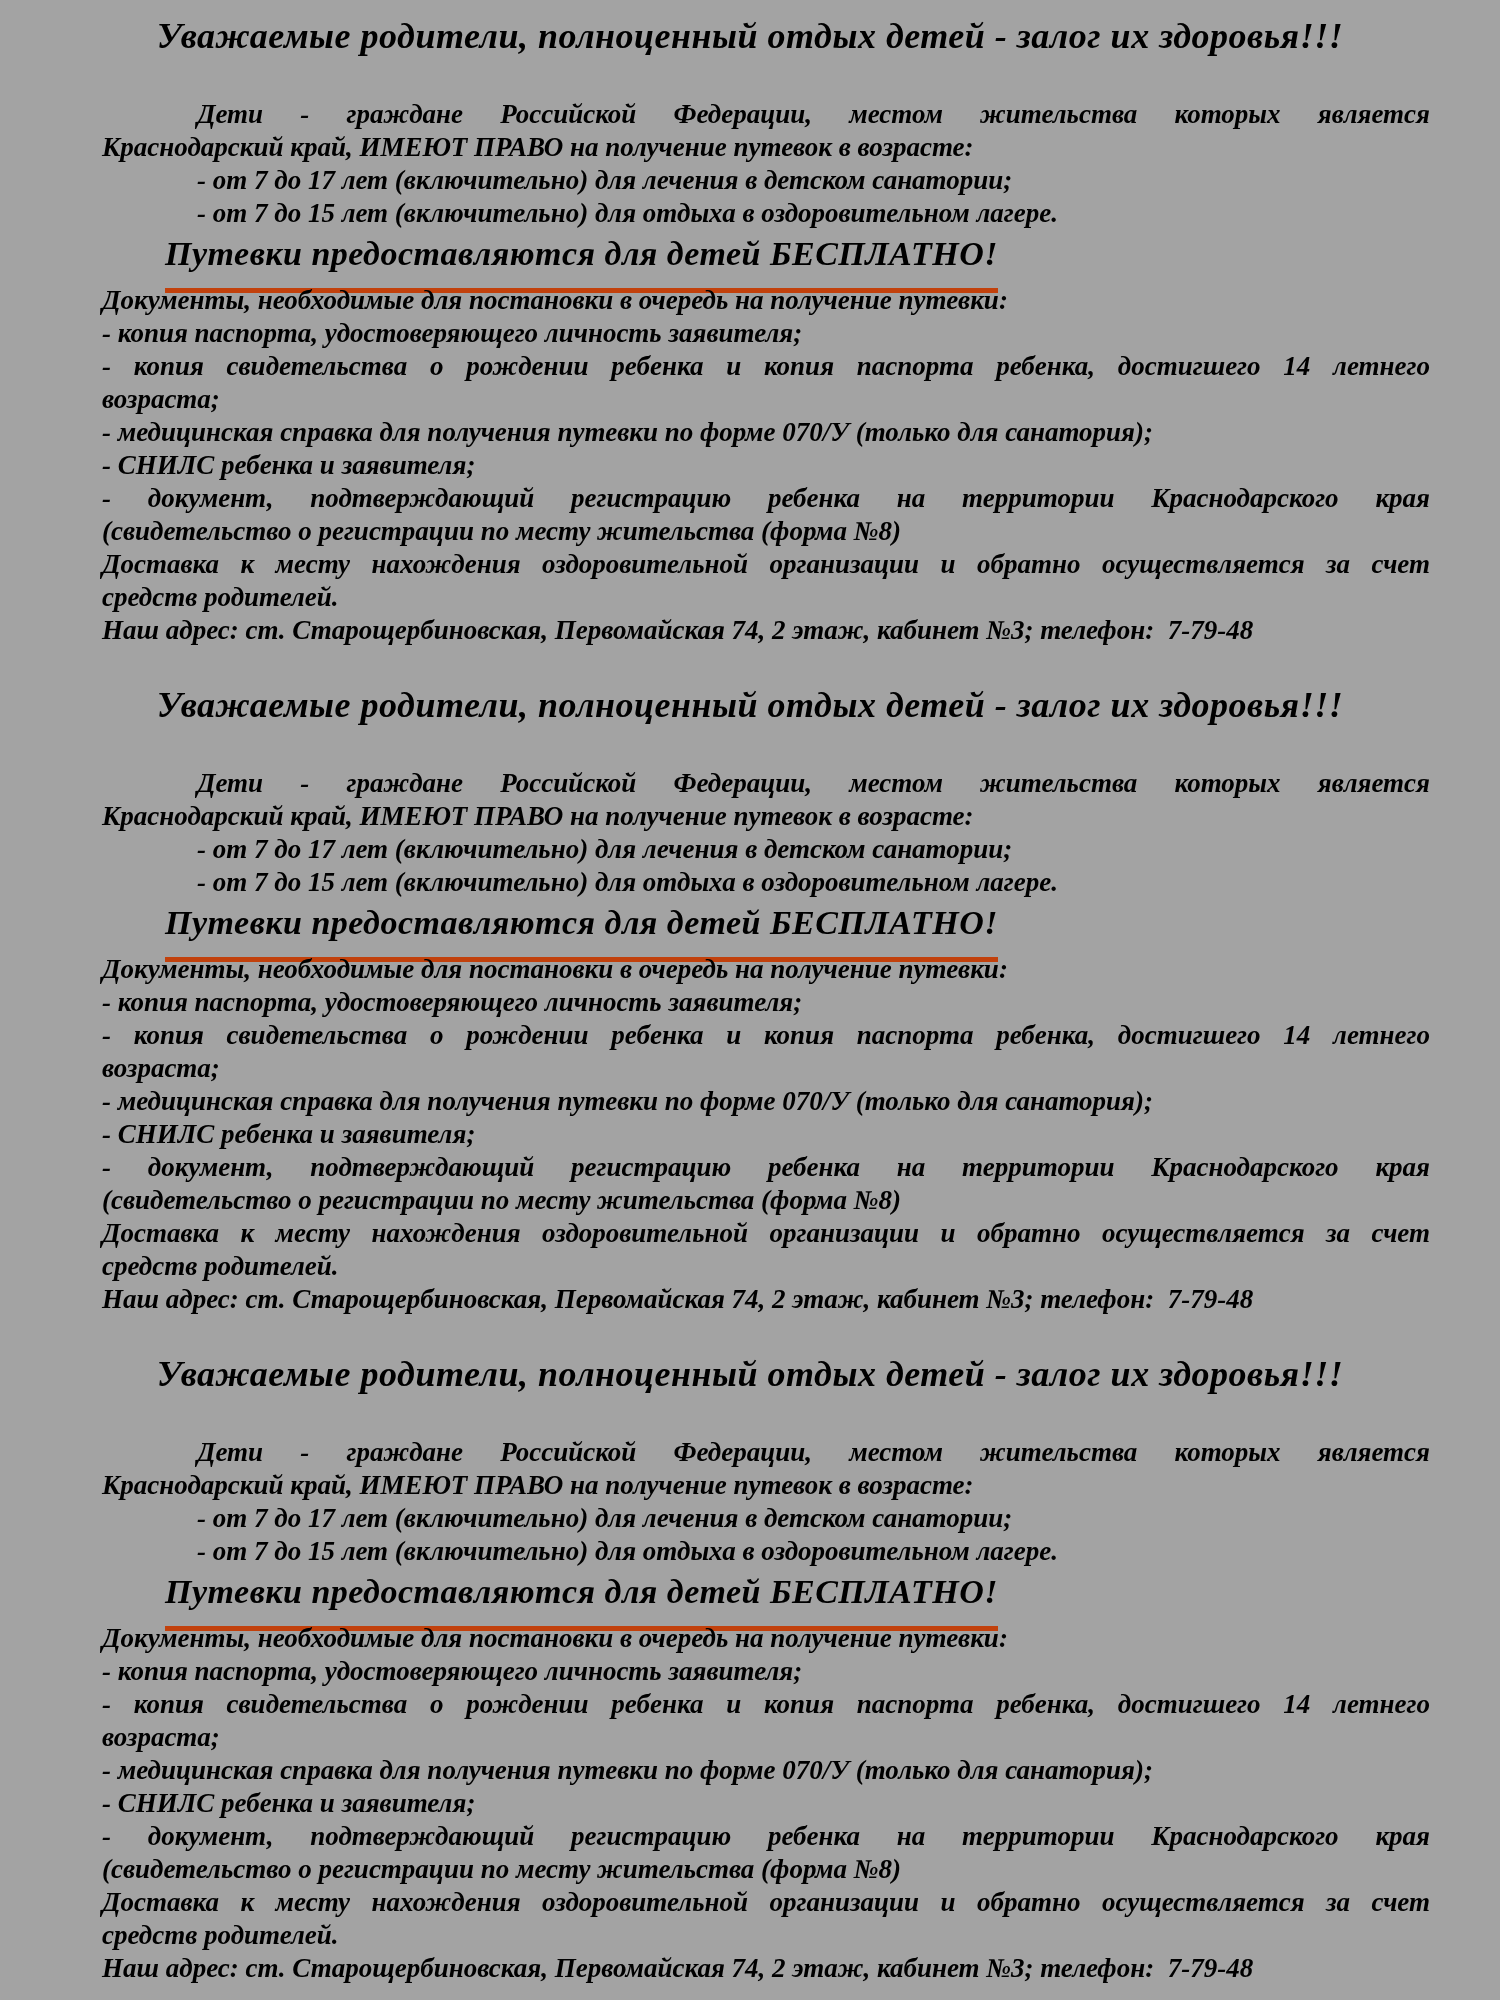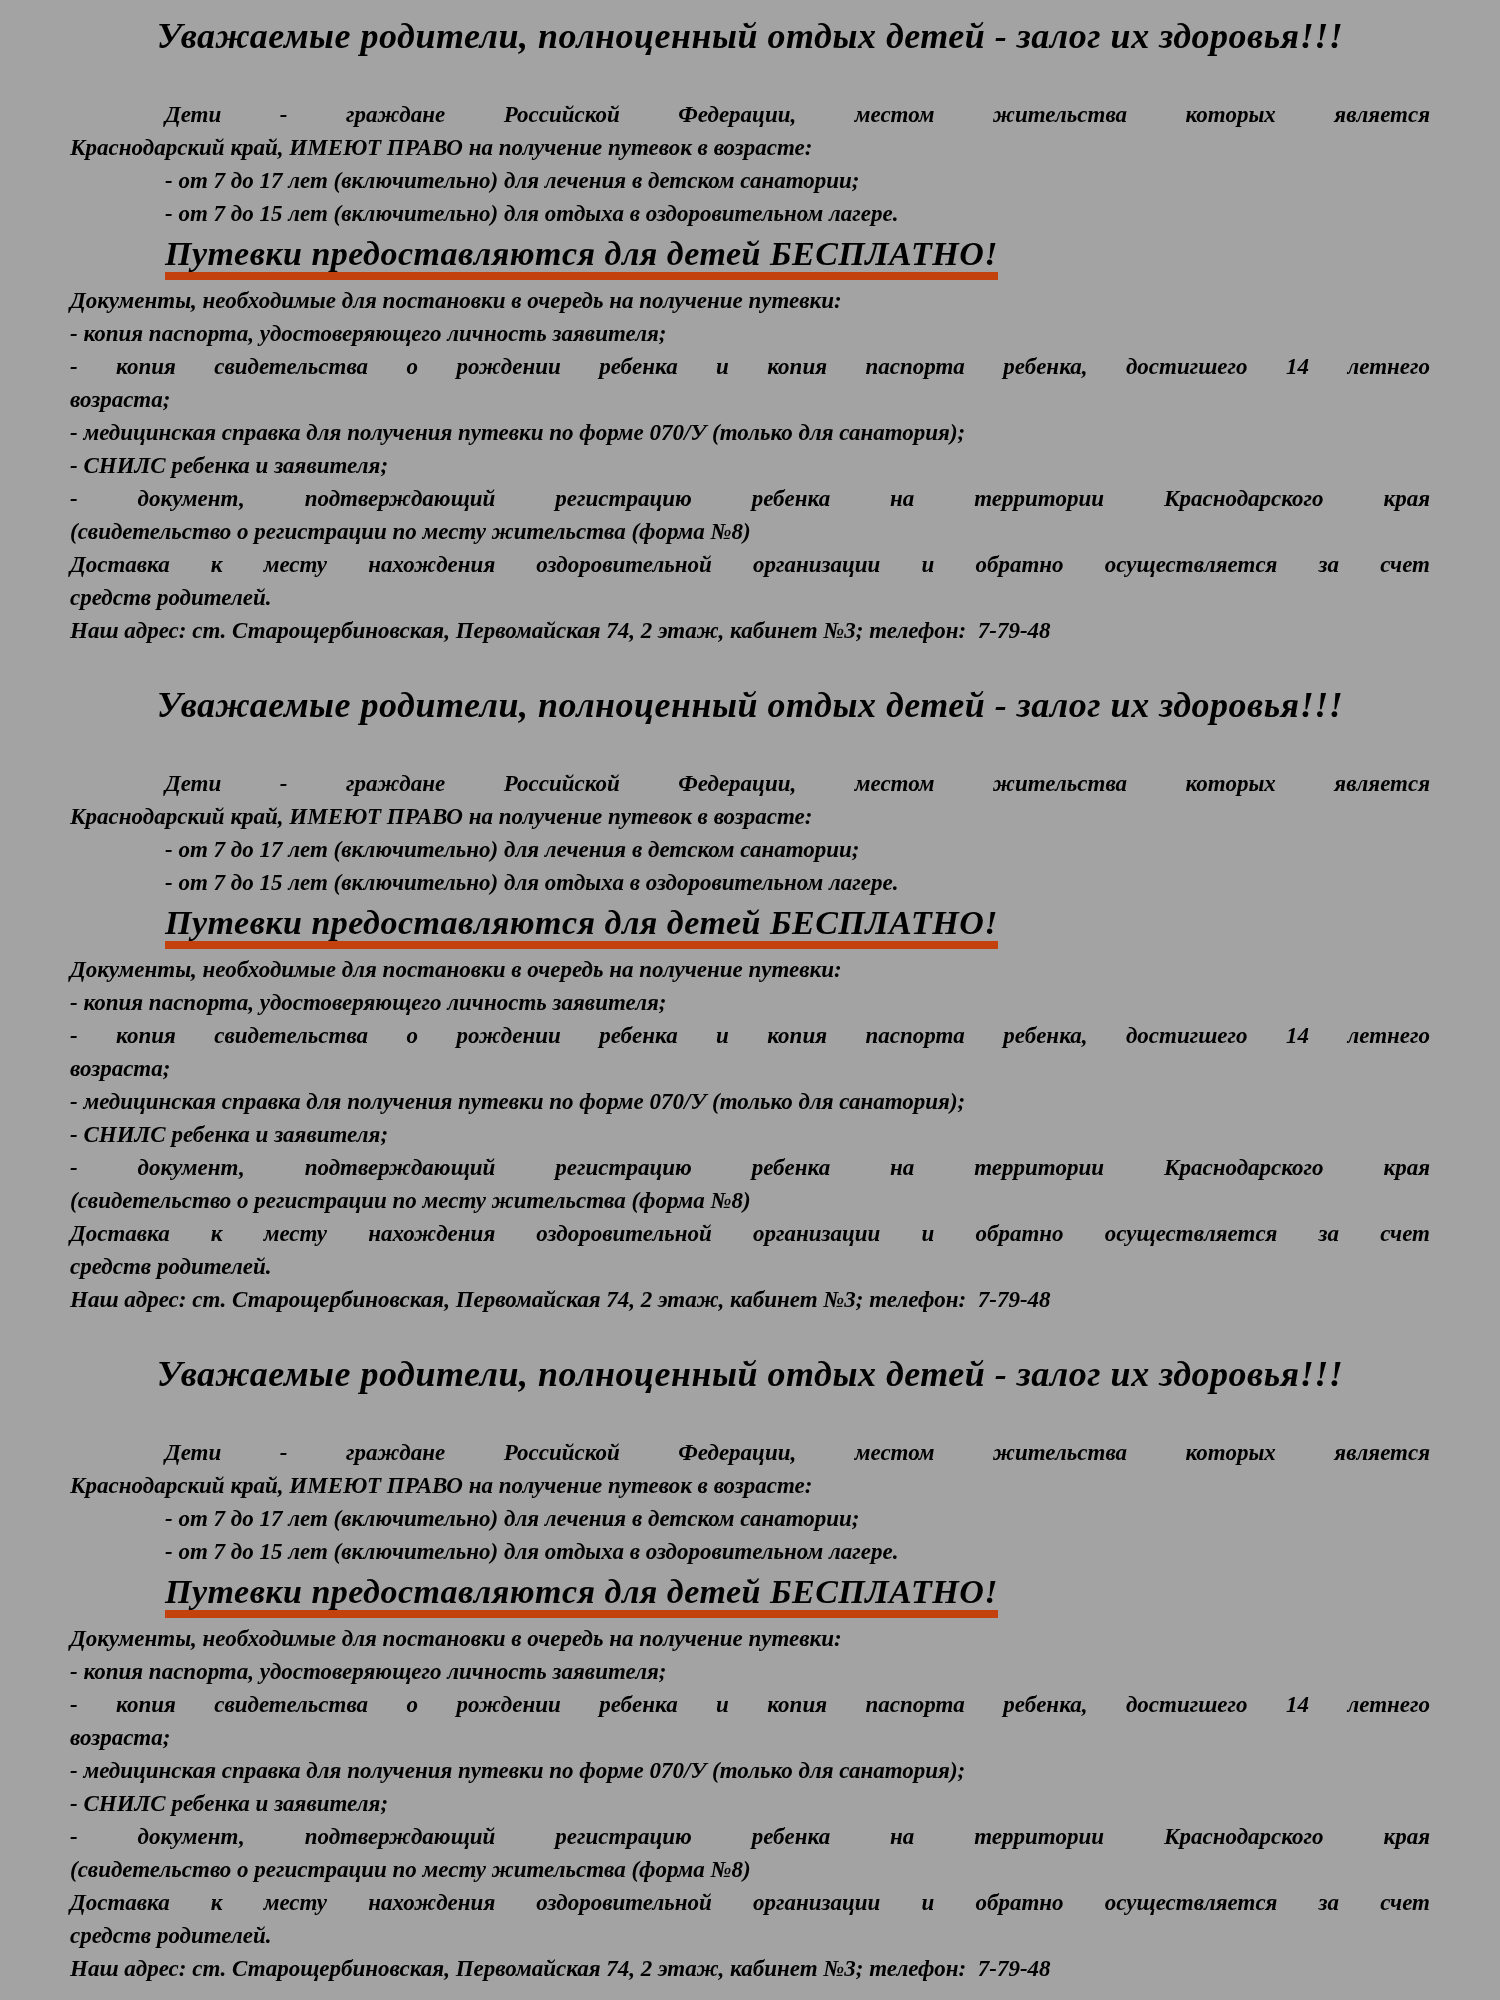--- a/index.html
+++ b/index.html
@@ -16,34 +16,35 @@
     overflow: hidden;
   }
   .title {
     font-size: 36px;
     line-height: 44px;
     text-align: center;
     margin: 0 0 40px 0;
     letter-spacing: 0.5px;
   }
   .ln {
-    font-size: 23px;
+    font-size: 27px;
     line-height: 33px;
+    margin-left: 32px;
   }
   .ind { padding-left: 95px; }
   .stretch { text-align: justify; text-align-last: justify; }
   .free-heading {
     font-size: 34px;
     line-height: 40px;
     margin: 4px 0 10px 0;
     padding-left: 95px;
   }
   .free-heading .u {
-    border-bottom: 8px solid #c2410c;
-    padding-bottom: 0;
+    border-bottom: 5px solid #c2410c;
+    padding-bottom: 16px;
     letter-spacing: 0.5px;
     font-style: italic;
   }
   .notice-block + .notice-block { margin-top: 36px; }
 </style>
 </head>
 <body>
 
 <div class="page">
 

